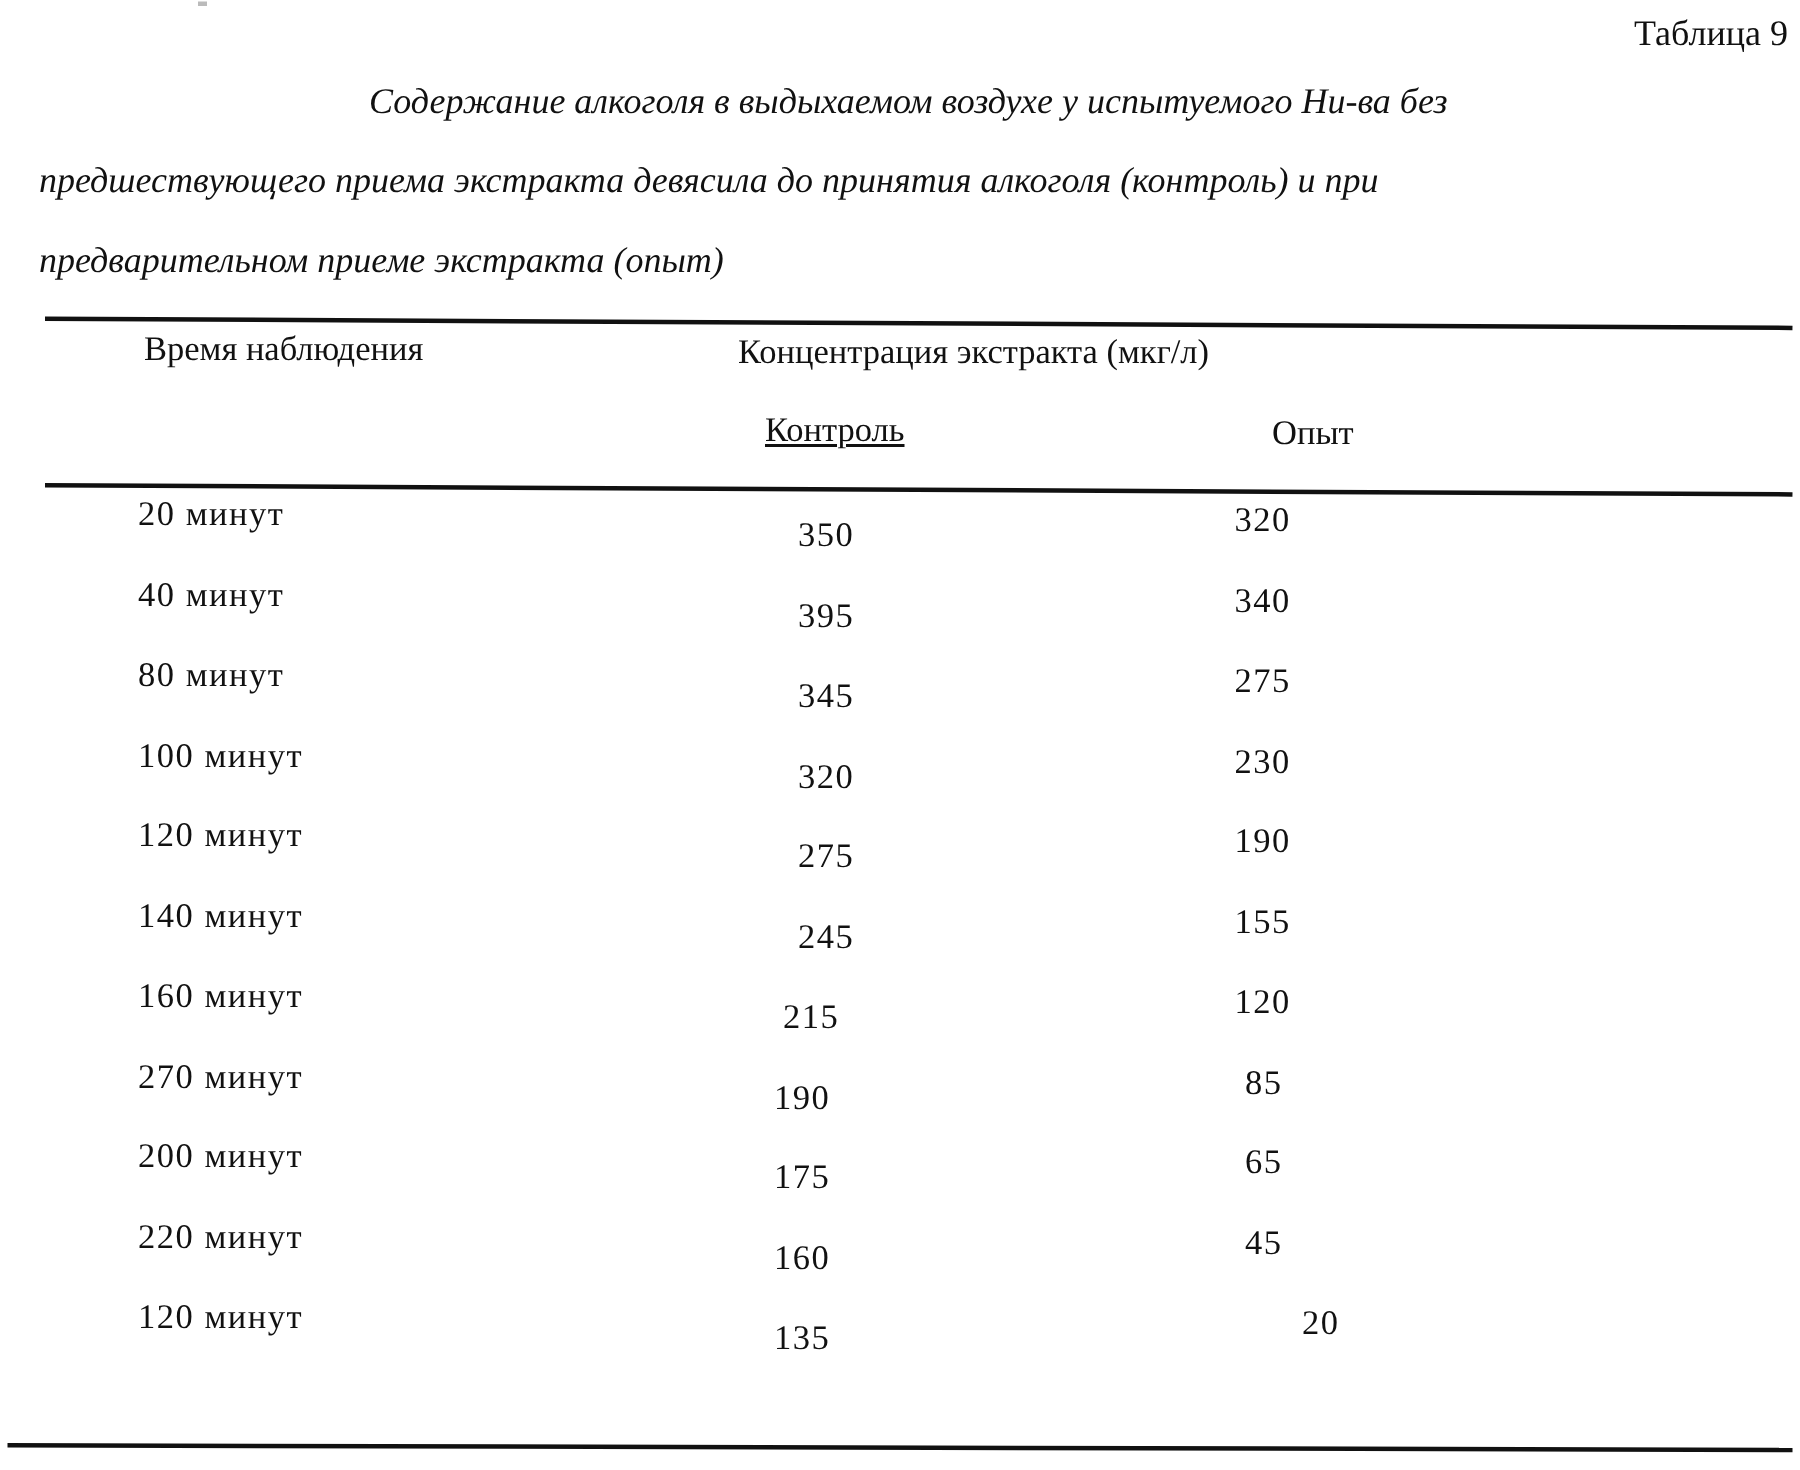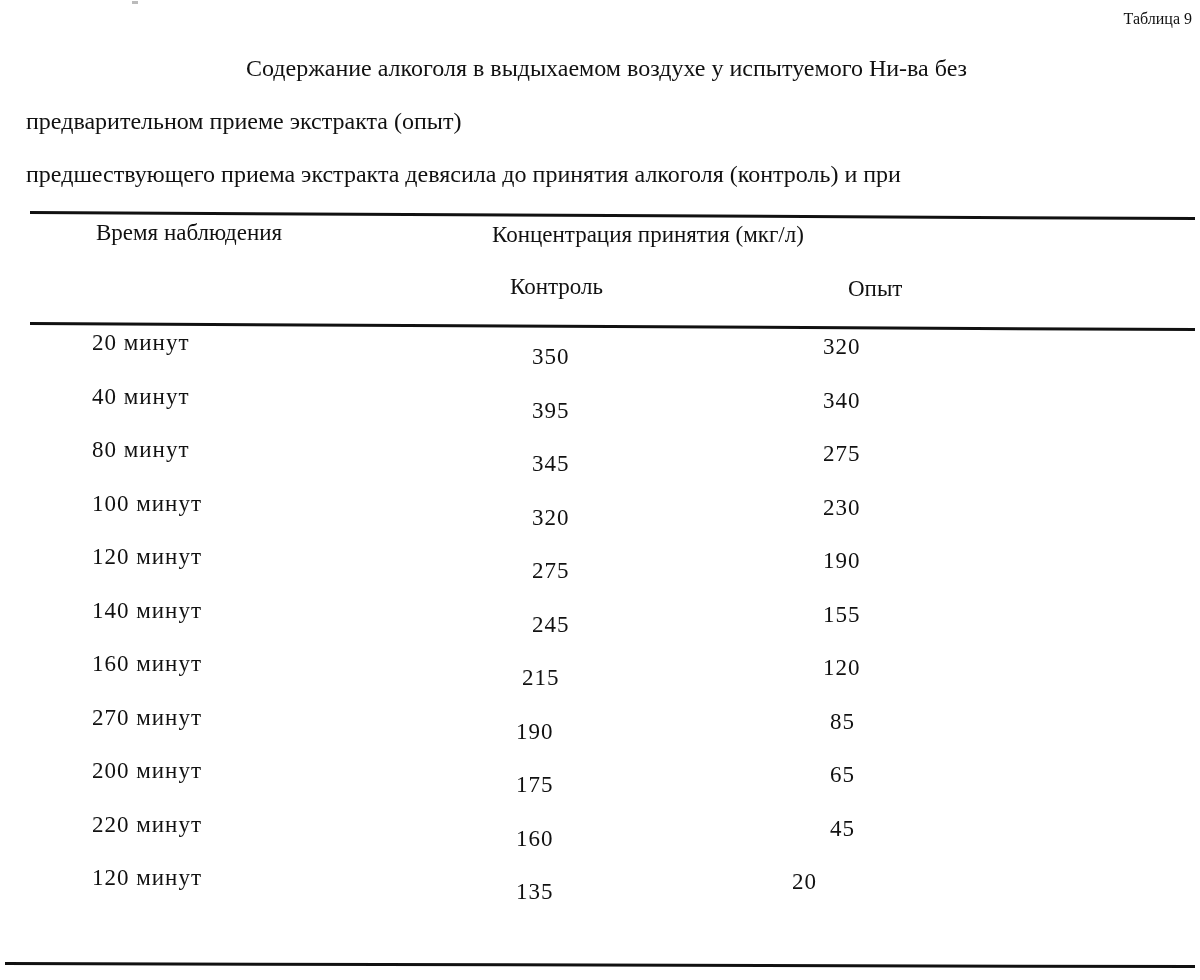--- a/index.html
+++ b/index.html
@@ -2,54 +2,54 @@
 <html><head>
   <meta charset="utf-8">
   <style>
     html, body { margin: 0; padding: 0; background: #ffffff; }
     body {
       width: 1200px; height: 980px; position: relative; overflow: hidden;
       font-family: "Liberation Serif", "DejaVu Serif", serif;
       color: #111111;
     }
     .speck { position: absolute; left: 132px; top: 1px; width: 6px; height: 3px; background: #bbbbbb; }
-    .table-label { position: absolute; right: 8px; top: 10px; font-size: 16px; text-align: center; }
-    .caption { position: absolute; left: 26px; top: 42px; width: 1160px; font-size: 24px; line-height: 53px; }
+    .table-label { position: absolute; right: 8px; top: 10px; font-size: 24px; text-align: center; }
+    .caption { position: absolute; left: 26px; top: 42px; width: 1160px; font-size: 24px; line-height: 53px; font-style: italic; }
     .caption .indent { display: inline-block; width: 220px; }
     .rule { position: absolute; left: 30px; height: 3px; background: #111; }
     .rule.top { top: 211px; width: 1165px; transform: rotate(0.3deg); transform-origin: left; }
     .rule.mid { top: 322px; width: 1165px; transform: rotate(0.3deg); transform-origin: left; }
     .rule.bot { top: 962px; left: 5px; width: 1190px; transform: rotate(0.15deg); transform-origin: left; }
     .hdr { position: absolute; font-size: 23px; }
     .hdr.time { left: 96px; top: 220px; text-align: right; }
     .hdr.conc { left: 492px; top: 222px; }
-    .hdr.ctrl { left: 510px; top: 274px; }
+    .hdr.ctrl { left: 510px; top: 274px; text-decoration: underline; }
     .hdr.exp { left: 848px; top: 276px; text-align: right; }
     .rows { position: absolute; left: 0; top: 330px; width: 992px; }
     .row { position: relative; height: 53.5px; font-size: 23px; }
     .row .c-time { position: absolute; left: 92px; top: 0; letter-spacing: 1px; }
     .row .c-ctrl { position: absolute; left: 532px; top: 2px; letter-spacing: 1px; margin-top: 12px; }
     .row .c-exp { position: absolute; left: 823px; top: 4px; letter-spacing: 1px; }
   </style>
 </head>
 <body>
 
 <div class="speck"></div>
 
 <div class="table-label">Таблица 9</div>
 
 <div class="caption">
   <div><span class="indent"></span><span>Содержание алкоголя в выдыхаемом воздухе у испытуемого Ни-ва без</span></div>
+  <div>предшествующего приема экстракта девясила до принятия алкоголя (контроль) и при</div>
   <div>предварительном приеме экстракта (опыт)</div>
-  <div>предшествующего приема экстракта девясила до принятия алкоголя (контроль) и при</div>
 </div>
 
 <div class="rule top"></div>
 <div class="hdr time">Время наблюдения</div>
-<div class="hdr conc">Концентрация принятия (мкг/л)</div>
+<div class="hdr conc">Концентрация экстракта (мкг/л)</div>
 <div class="hdr ctrl">Контроль</div>
 <div class="hdr exp">Опыт</div>
 <div class="rule mid"></div>
 
 <div class="rows">
   <div class="row">
       <span class="c-time">20 минут</span>
       <span class="c-ctrl">350</span>
       <span class="c-exp">320</span>
     </div>
@@ -94,17 +94,17 @@
       <span class="c-exp" style="left:830px">65</span>
     </div>
   <div class="row">
       <span class="c-time">220 минут</span>
       <span class="c-ctrl" style="left:516px">160</span>
       <span class="c-exp" style="left:830px">45</span>
     </div>
   <div class="row">
       <span class="c-time">120 минут</span>
       <span class="c-ctrl" style="left:516px">135</span>
-      <span class="c-exp" style="left:792px">20</span>
+      <span class="c-exp" style="left:868px">20</span>
     </div>
 </div>
 
 <div class="rule bot"></div>
 
 </body></html>

